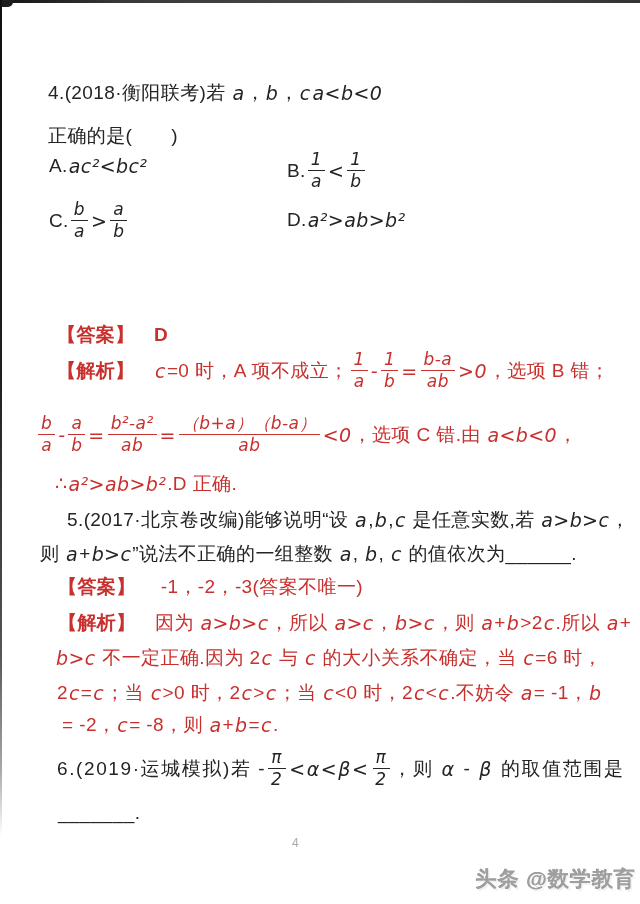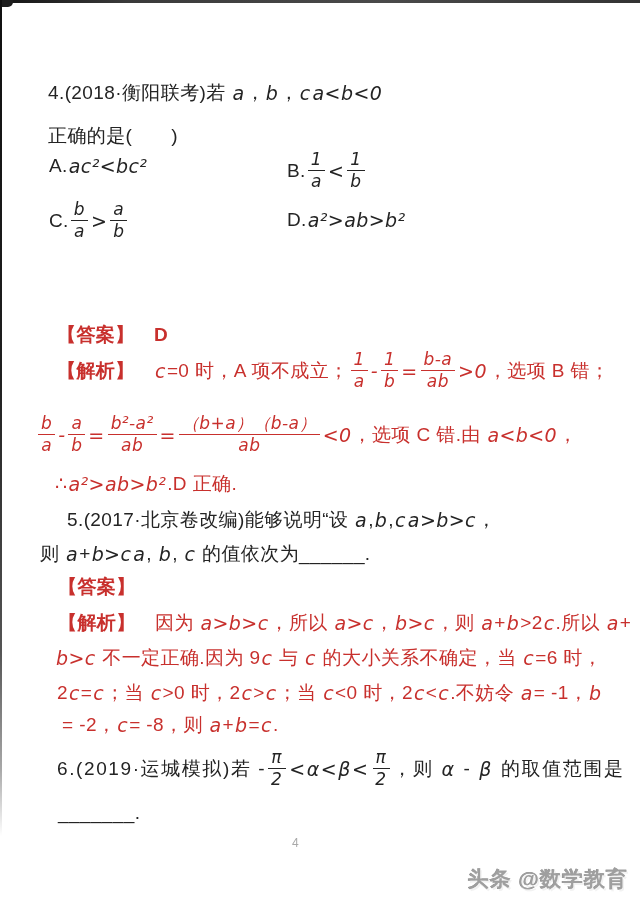--- a/index.html
+++ b/index.html
@@ -23,21 +23,21 @@
   .frac{
     display:inline-flex;flex-direction:column;align-items:center;text-align:center;
     font-size:17px;line-height:19px;font-style:italic;font-family:"DejaVu Sans",sans-serif;
     margin:0 2px;vertical-align:middle;
   }
   .frac .num{border-bottom:1.6px solid currentColor;padding:0 3px 1px 3px;}
   .frac .den{padding-top:1px;}
   .wide{letter-spacing:1.6px;}
   .pagenum{position:absolute;left:292px;top:836px;font-size:12px;line-height:14px;color:#a9a9a9;letter-spacing:0;}
   .watermark{
-    position:absolute;right:12px;top:866px;font-size:21px;line-height:26px;font-weight:700;
+    position:absolute;right:4px;top:866px;font-size:21px;line-height:26px;font-weight:700;
     color:#9f9f9f;letter-spacing:1px;text-shadow:1.5px 1.5px 0 #f2f2f2, -0.5px -0.5px 0 #8c8c8c;
   }
 </style>
 </head>
 <body>
 
 <div class="page">
 
   <div class="edge-top"></div>
   <div class="edge-corner"></div>
@@ -47,25 +47,25 @@
   <div class="line" style="left:48px;top:123px;"><span class="tx">正确的是(　　)</span></div>
   <div class="line" style="left:49px;top:153px;"><span class="tx">A.</span><span class="mv">ac²&lt;bc²</span></div>
   <div class="line" style="left:287px;top:150px;"><span class="tx">B.</span><span class="frac"><span class="num">1</span><span class="den">a</span></span><span class="mv">&lt;</span><span class="frac"><span class="num">1</span><span class="den">b</span></span></div>
   <div class="line" style="left:49px;top:200px;"><span class="tx">C.</span><span class="frac"><span class="num">b</span><span class="den">a</span></span><span class="mv">&gt;</span><span class="frac"><span class="num">a</span><span class="den">b</span></span></div>
   <div class="line" style="left:287px;top:207px;"><span class="tx">D.</span><span class="mv">a²&gt;ab&gt;b²</span></div>
   <div class="line red" style="left:57px;top:322px;"><span class="tx bd">【答案】</span><span class="tx">　</span><span class="tx bd">D</span></div>
   <div class="line red" style="left:57px;top:350px;"><span class="tx bd">【解析】</span><span class="tx">　</span><span class="mv">c</span><span class="tx">=0 时，A 项不成立；</span><span class="frac"><span class="num">1</span><span class="den">a</span></span><span class="mv">-</span><span class="frac"><span class="num">1</span><span class="den">b</span></span><span class="mv">=</span><span class="frac"><span class="num">b-a</span><span class="den">ab</span></span><span class="mv">&gt;0</span><span class="tx">，选项 B 错；</span></div>
   <div class="line red" style="left:36px;top:414px;"><span class="frac"><span class="num">b</span><span class="den">a</span></span><span class="mv">-</span><span class="frac"><span class="num">a</span><span class="den">b</span></span><span class="mv">=</span><span class="frac"><span class="num">b²-a²</span><span class="den">ab</span></span><span class="mv">=</span><span class="frac"><span class="num">（b+a）（b-a）</span><span class="den">ab</span></span><span class="mv">&lt;0</span><span class="tx">，选项 C 错.由 </span><span class="mv">a&lt;b&lt;0</span><span class="tx">，</span></div>
   <div class="line red" style="left:55px;top:471px;"><span class="tx">∴</span><span class="mv">a²&gt;ab&gt;b²</span><span class="tx">.D 正确.</span></div>
 
-  <div class="line" style="left:57px;top:507px;margin-left:10px;"><span class="tx">5.(2017·北京卷改编)能够说明“设 </span><span class="mv">a</span><span class="tx">,</span><span class="mv">b</span><span class="tx">,</span><span class="mv">c</span><span class="mv">a&gt;b&gt;c</span><span class="tx">，</span></div>
-  <div class="line" style="left:40px;top:541px;"><span class="tx">则 </span><span class="mv">a</span><span class="tx">+</span><span class="mv">b&gt;c</span><span class="mv">a</span><span class="tx">, </span><span class="mv">b</span><span class="tx">, </span><span class="mv">c</span><span class="tx"> 的值依次为______.</span></div>
-  <div class="line red" style="left:58px;top:574px;"><span class="tx bd">【答案】</span></div>
+  <div class="line" style="left:57px;top:507px;margin-left:10px;"><span class="tx">5.(2017·北京卷改编)能够说明“设 </span><span class="mv">a</span><span class="tx">,</span><span class="mv">b</span><span class="tx">,</span><span class="mv">c</span><span class="tx"> 是任意实数,若 </span><span class="mv">a&gt;b&gt;c</span><span class="tx">，</span></div>
+  <div class="line" style="left:40px;top:541px;"><span class="tx">则 </span><span class="mv">a</span><span class="tx">+</span><span class="mv">b&gt;c</span><span class="tx">”说法不正确的一组整数 </span><span class="mv">a</span><span class="tx">, </span><span class="mv">b</span><span class="tx">, </span><span class="mv">c</span><span class="tx"> 的值依次为______.</span></div>
+  <div class="line red" style="left:58px;top:574px;"><span class="tx bd">【答案】</span><span class="tx">　 -1，-2，-3(答案不唯一)</span></div>
   <div class="line red" style="left:58px;top:610px;"><span class="tx bd">【解析】</span><span class="tx">　因为 </span><span class="mv">a&gt;b&gt;c</span><span class="tx">，所以 </span><span class="mv">a&gt;c</span><span class="tx">，</span><span class="mv">b&gt;c</span><span class="tx">，则 </span><span class="mv">a</span><span class="tx">+</span><span class="mv">b</span><span class="tx">&gt;2</span><span class="mv">c</span><span class="tx">.所以 </span><span class="mv">a</span><span class="tx">+</span></div>
-  <div class="line red" style="left:55px;top:645px;"><span class="mv">b&gt;c</span><span class="tx"> 不一定正确.因为 9</span><span class="mv">c</span><span class="tx"> 与 </span><span class="mv">c</span><span class="tx"> 的大小关系不确定，当 </span><span class="mv">c</span><span class="tx">=6 时，</span></div>
+  <div class="line red" style="left:55px;top:645px;"><span class="mv">b&gt;c</span><span class="tx"> 不一定正确.因为 2</span><span class="mv">c</span><span class="tx"> 与 </span><span class="mv">c</span><span class="tx"> 的大小关系不确定，当 </span><span class="mv">c</span><span class="tx">=6 时，</span></div>
   <div class="line red" style="left:57px;top:680px;"><span class="tx">2</span><span class="mv">c</span><span class="tx">=</span><span class="mv">c</span><span class="tx">；当 </span><span class="mv">c</span><span class="tx">&gt;0 时，2</span><span class="mv">c</span><span class="tx">&gt;</span><span class="mv">c</span><span class="tx">；当 </span><span class="mv">c</span><span class="tx">&lt;0 时，2</span><span class="mv">c</span><span class="tx">&lt;</span><span class="mv">c</span><span class="tx">.不妨令 </span><span class="mv">a</span><span class="tx">= -1，</span><span class="mv">b</span></div>
   <div class="line red" style="left:62px;top:712px;"><span class="tx">= -2，</span><span class="mv">c</span><span class="tx">= -8，则 </span><span class="mv">a</span><span class="tx">+</span><span class="mv">b</span><span class="tx">=</span><span class="mv">c</span><span class="tx">.</span></div>
 
   <div class="line wide" style="left:57px;top:748px;"><span class="tx">6.(2019·运城模拟)若 -</span><span class="frac"><span class="num">π</span><span class="den">2</span></span><span class="mv">&lt;α&lt;β&lt;</span><span class="frac"><span class="num">π</span><span class="den">2</span></span><span class="tx">，则 </span><span class="mv">α</span><span class="tx"> - </span><span class="mv">β</span><span class="tx"> 的取值范围是</span></div>
   <div class="line" style="left:58px;top:800px;"><span class="tx">_______.</span></div>
 
   <div class="pagenum">4</div>
   <div class="watermark">头条 @数学教育</div>
 
 </div>

